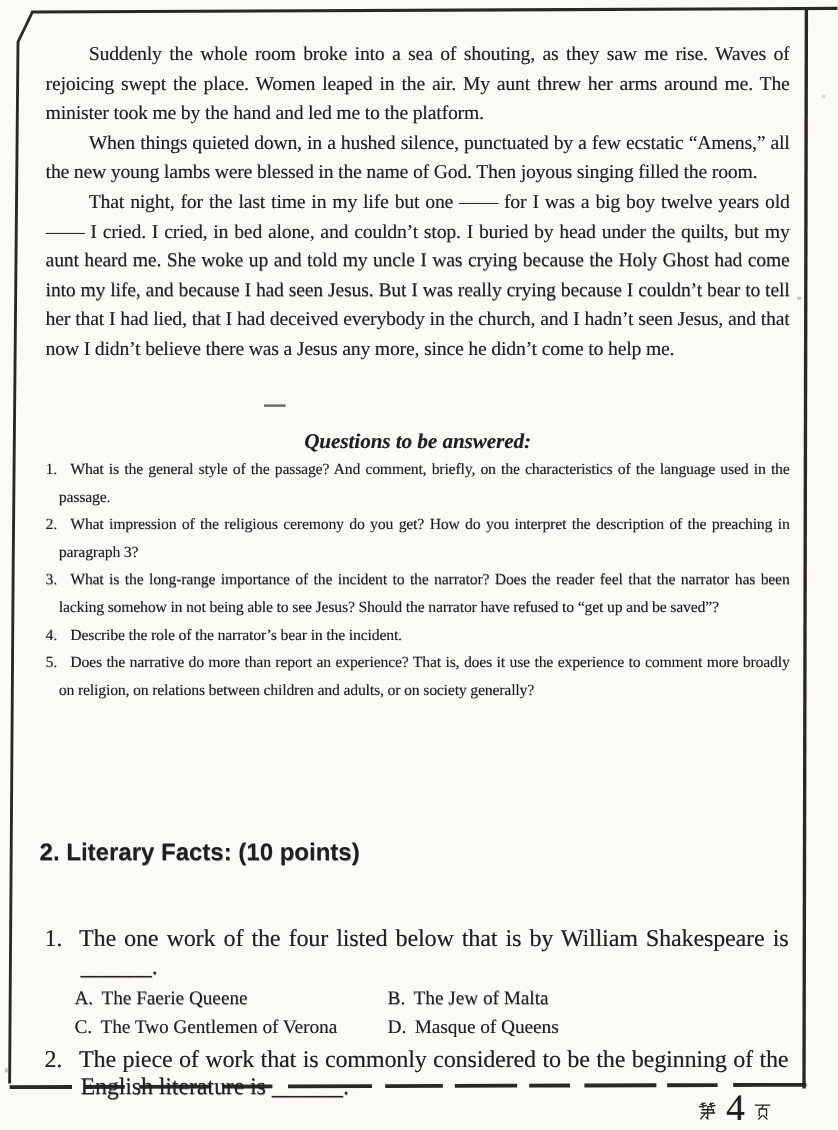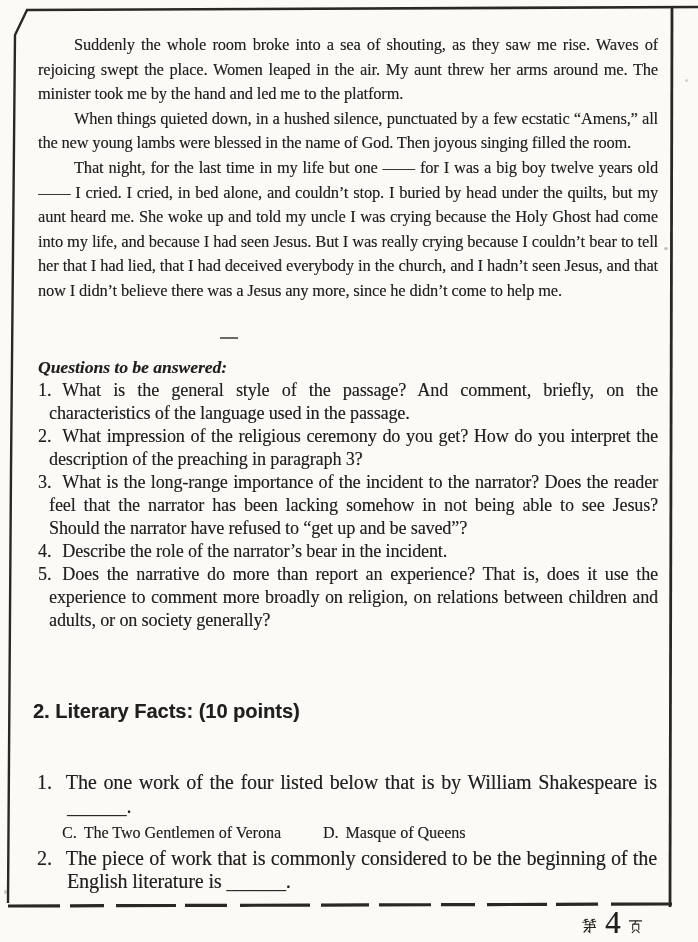--- a/index.html
+++ b/index.html
@@ -20,24 +20,24 @@
   
   .passage{top:33px;max-height:326px;overflow:hidden;}
   .passage p{
     margin:0;font-size:16.3px;line-height:24.6px;
     text-align:justify;text-indent:36px;letter-spacing:-0.1px;
   }
 
   
   .questions{top:355px;}
   .q-heading{
-    font-weight:bold;font-style:italic;font-size:17.5px;line-height:24px;margin:0;
+    font-weight:bold;font-style:italic;font-size:17.5px;line-height:24px;margin:0;text-align:center;
   }
   .q-item{
-    font-size:18px;line-height:23px;text-align:justify;
+    font-size:13px;line-height:23px;text-align:justify;
     padding-left:11px;text-indent:-11px;letter-spacing:-0.1px;
   }
   .q-num{margin-right:11px;}
 
   
   .sec2-heading{
     top:676px;margin-left:-5px;
     font-family:"Liberation Sans","DejaVu Sans",sans-serif;
     font-weight:bold;font-size:20px;line-height:24px;margin-top:23px;
   }
@@ -129,20 +129,26 @@
 
   <div class="block sec2-heading">2. Literary Facts: (10 points)</div>
 
 
   <div class="block mc">
     <div class="mc-item">
       <span class="mc-num">1.</span><span>The one work of the four listed below that is by William Shakespeare is ______.</span>
     </div>
     <div class="choices">
       <div class="choice">
+        <span class="choice-label">A.</span><span>The Faerie Queene</span>
+      </div>
+      <div class="choice">
+        <span class="choice-label">B.</span><span>The Jew of Malta</span>
+      </div>
+      <div class="choice">
         <span class="choice-label">C.</span><span>The Two Gentlemen of Verona</span>
       </div>
       <div class="choice">
         <span class="choice-label">D.</span><span>Masque of Queens</span>
       </div>
     </div>
     <div class="mc-item mc-item-2">
       <span class="mc-num">2.</span><span>The piece of work that is commonly considered to be the beginning of the English literature is ______.</span>
     </div>
   </div>

